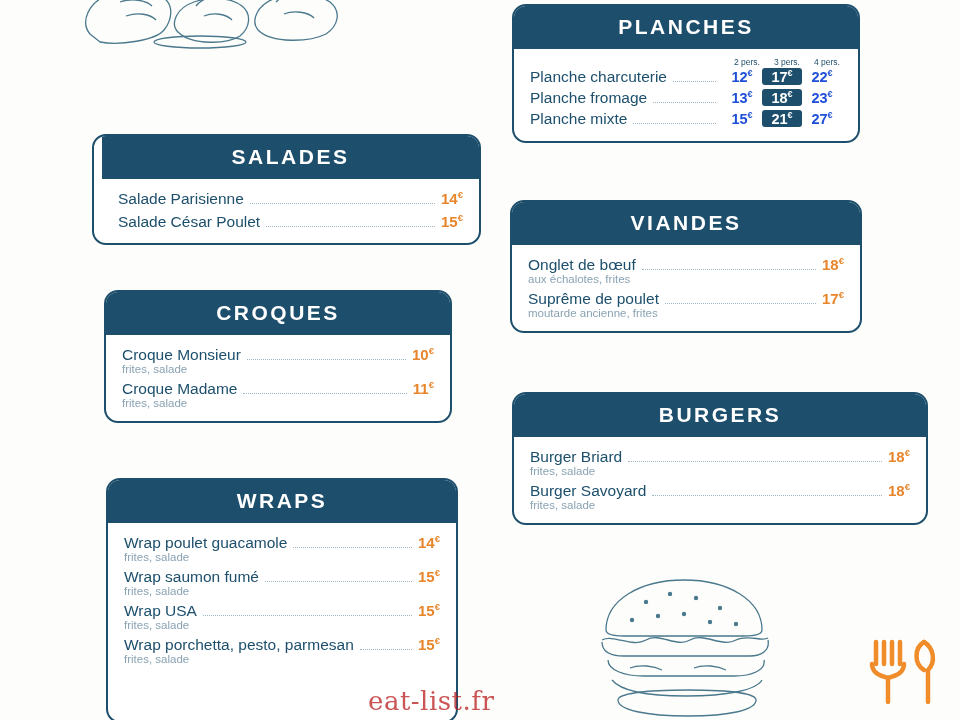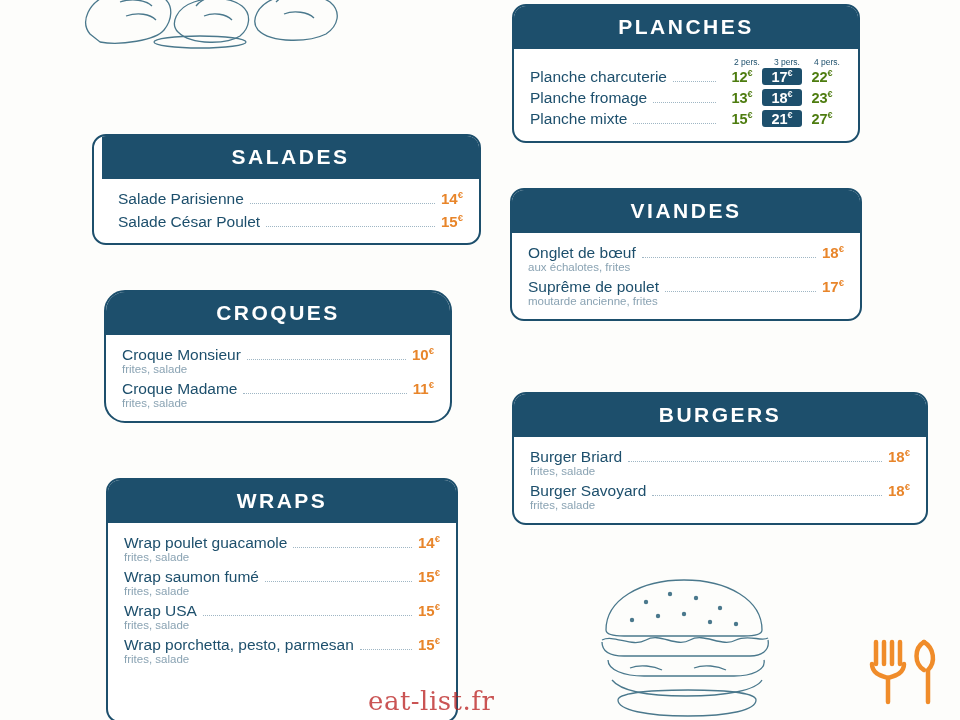--- a/index.html
+++ b/index.html
@@ -102,37 +102,37 @@
     margin-bottom: 3px;
   }
   .planche-row .item-name { flex: 0 0 auto; }
   .planche-prices {
     display: flex;
     flex: 0 0 auto;
   }
   .planche-prices .pp {
     width: 40px;
     text-align: center;
-    color: #4d7c0f;
+    color: #1d4ed8;
     font-weight: bold;
     font-size: 14.5px;
   }
   .planche-prices .pp.highlight {
     background: #1d4f6c;
     color: #ffffff;
     border-radius: 3px;
   }
   .planche-prices .pp sup { font-size: 9px; vertical-align: super; }
 
   
   #card-salades  { left: 92px; top: 134px;  width: 389px; padding-left: 8px; }
-  #card-croques  { left: 104px; top: 290px;  width: 348px; border-radius: 21px; }
+  #card-croques  { left: 104px; top: 290px;  width: 348px; }
   #card-wraps    { left: 106px; top: 478px;  width: 352px; height: 245px; }
   #card-planches { left: 512px; top: 4px;    width: 348px; }
-  #card-viandes  { left: 510px; top: 188px;  width: 352px; }
+  #card-viandes  { left: 510px; top: 200px;  width: 352px; }
   #card-burgers  { left: 512px; top: 392px;  width: 416px; }
 
   
   .sketch {
     position: absolute;
     color: #2b6179;
     opacity: 0.85;
   }
   #sketch-cheese { left: 60px;  top: -28px; width: 300px; height: 80px; }
   #sketch-burger { left: 584px; top: 572px; width: 230px; height: 150px; }

